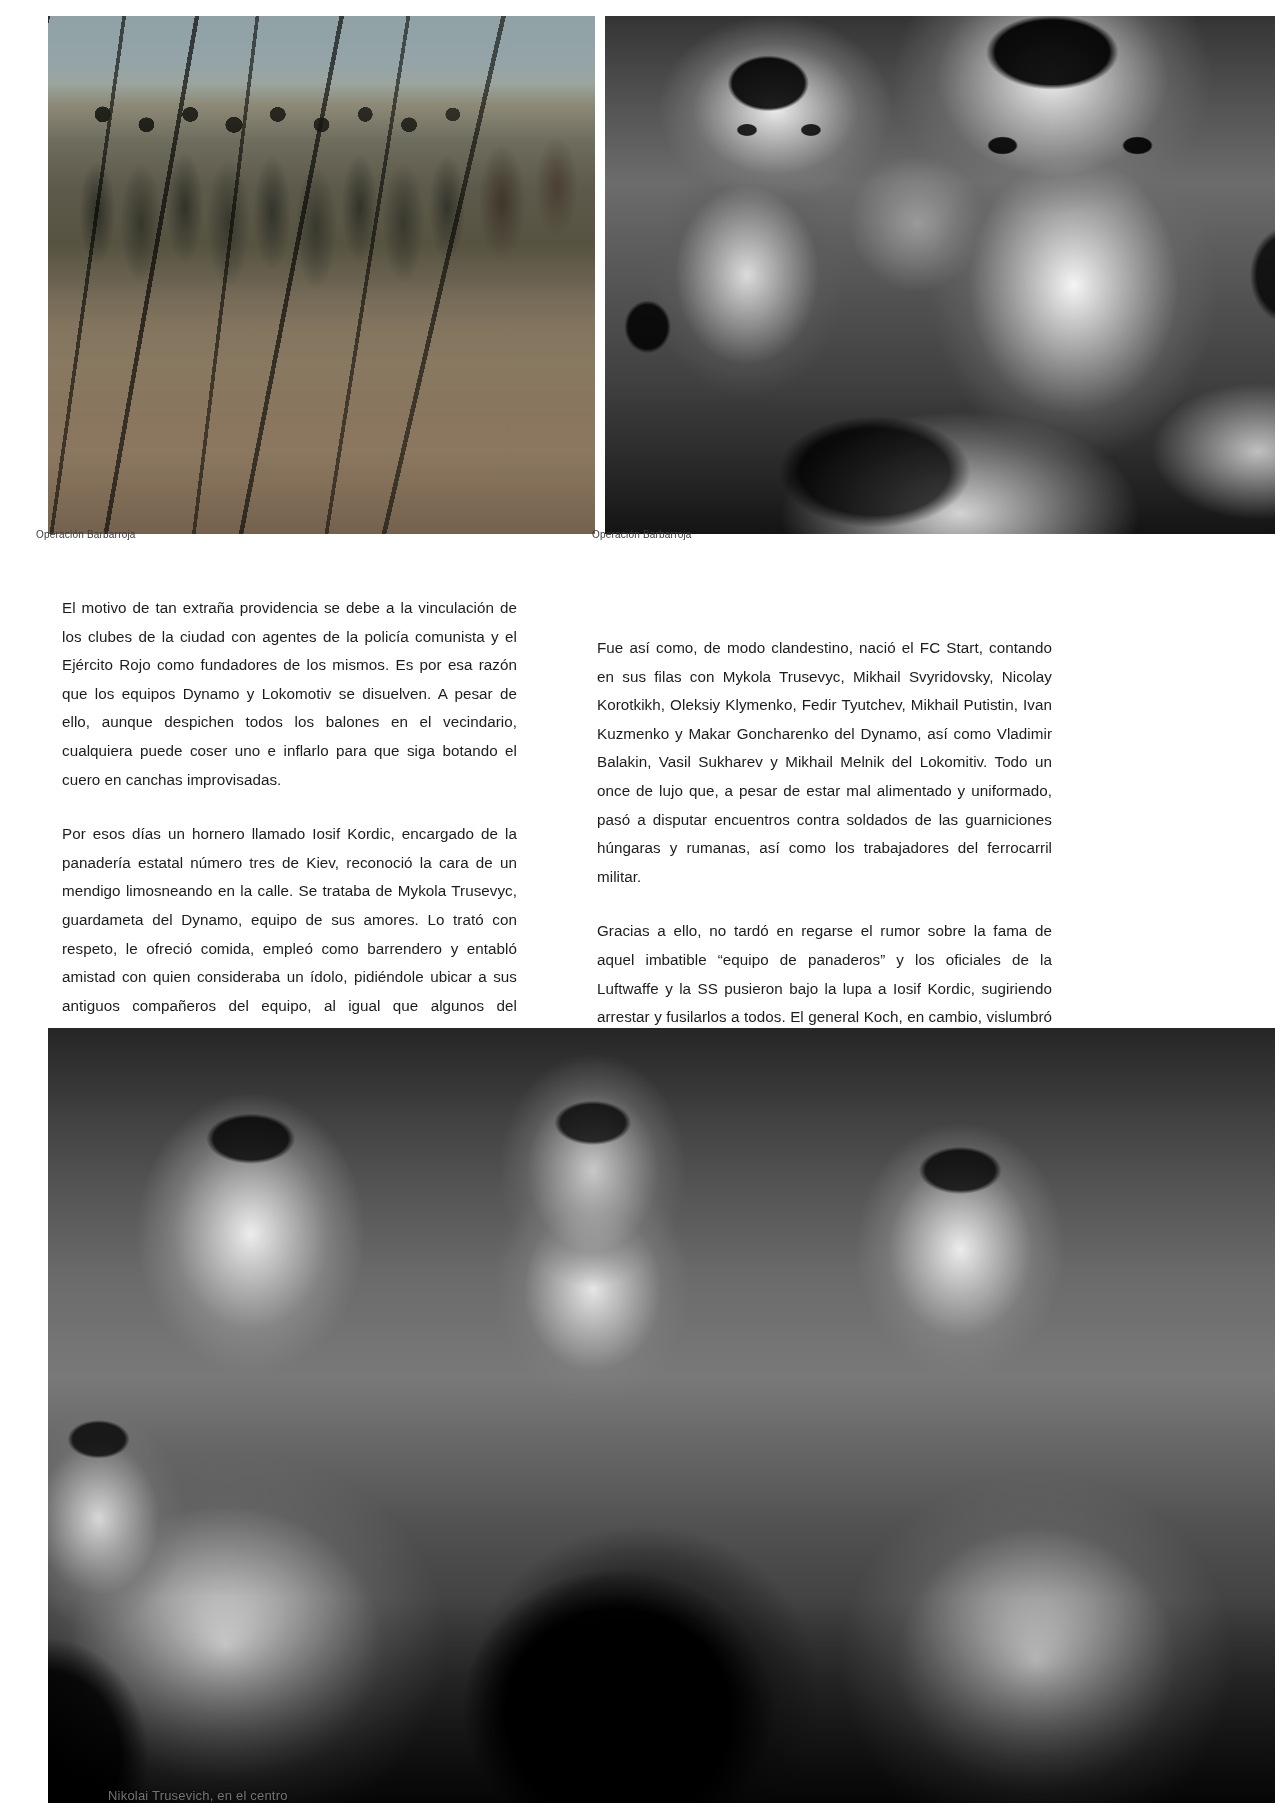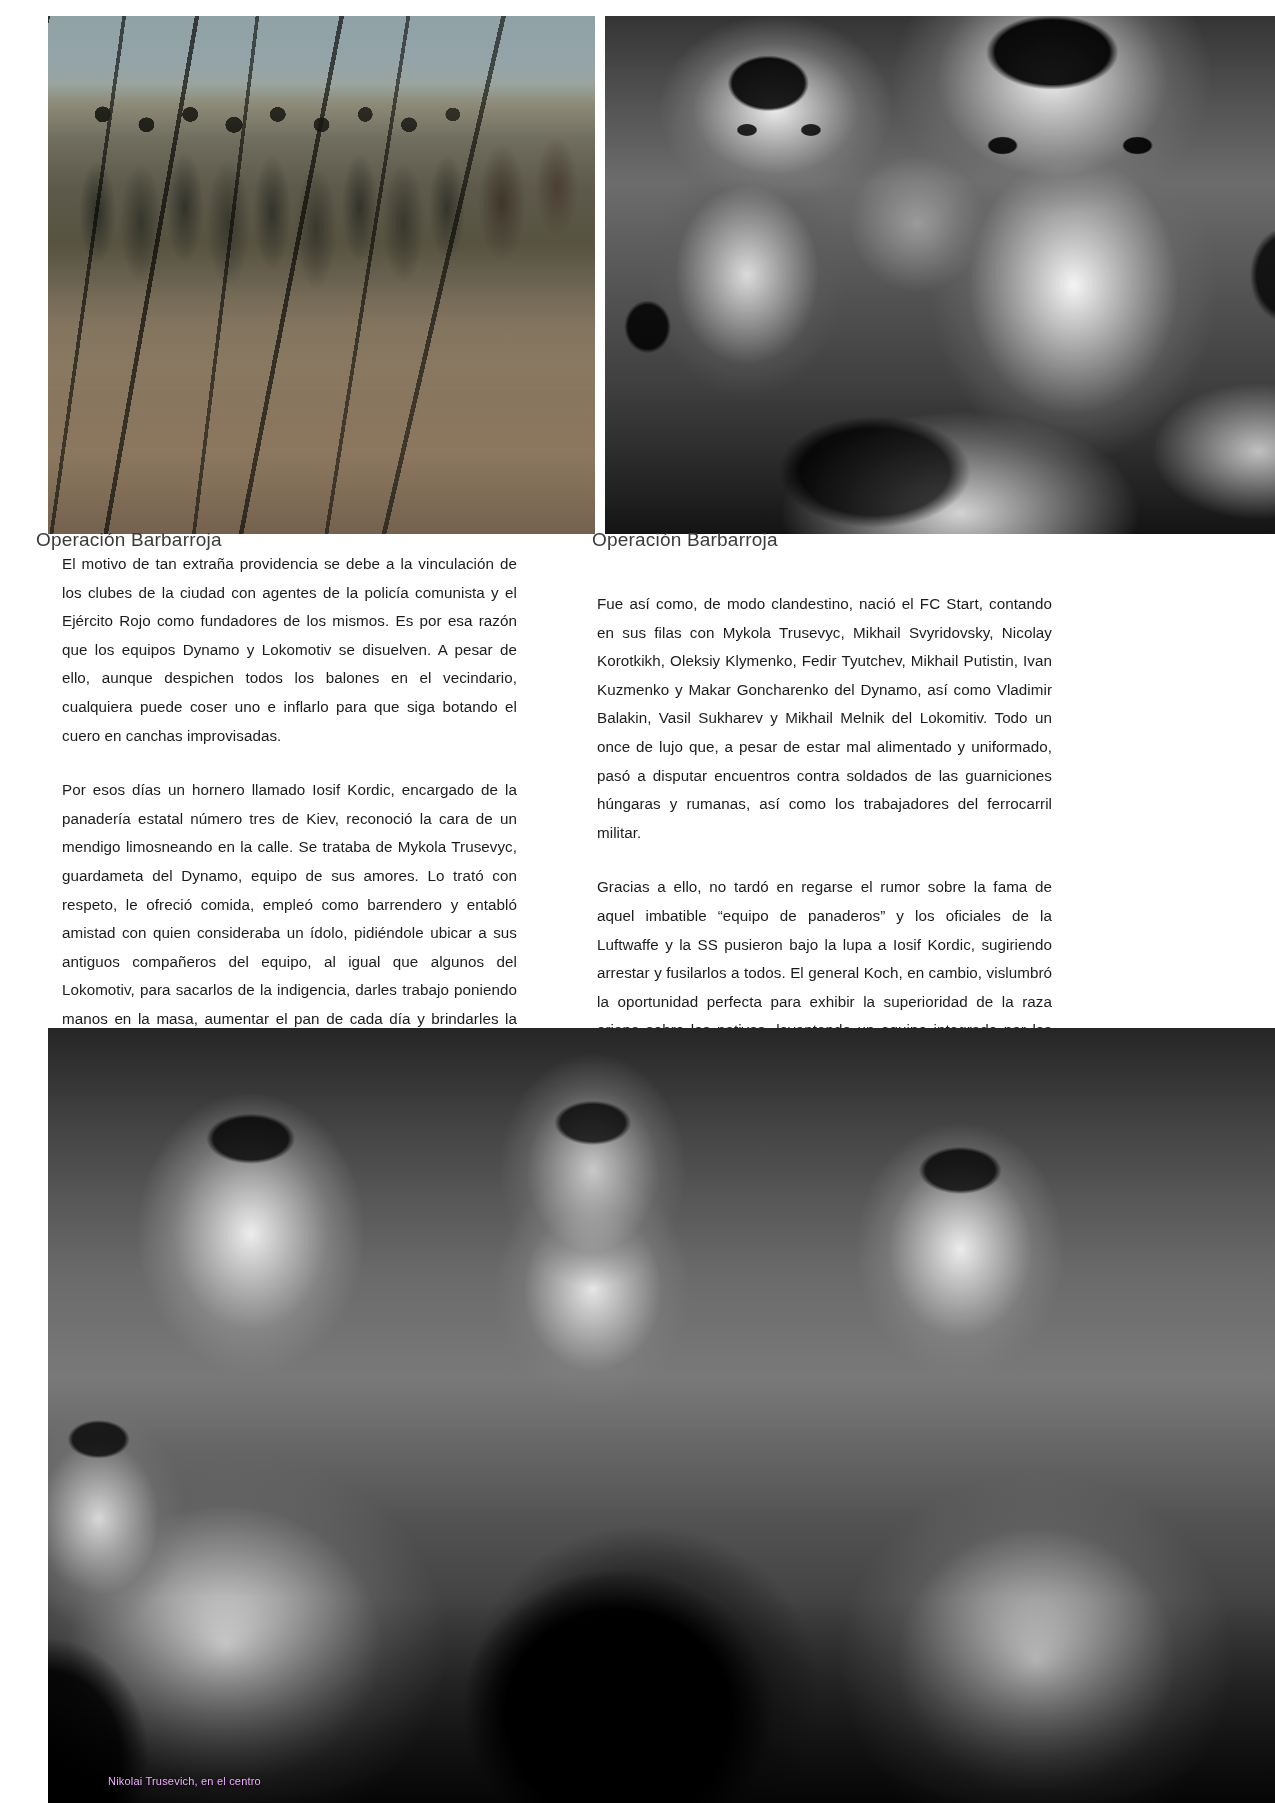--- a/index.html
+++ b/index.html
@@ -150,33 +150,33 @@
       radial-gradient(ellipse 22px 13px at 75% 25%, rgba(16,16,15,0.88) 0 60%, rgba(0,0,0,0) 70%),
       radial-gradient(ellipse 30px 34px at 6% 60%, rgba(14,14,13,0.8) 0 65%, rgba(0,0,0,0) 78%),
       radial-gradient(ellipse 46px 60px at 96% 50%, rgba(14,14,13,0.75) 0 65%, rgba(0,0,0,0) 80%),
       radial-gradient(ellipse 120px 70px at 38% 88%, rgba(14,14,13,0.7) 0 62%, rgba(0,0,0,0) 80%);
     mix-blend-mode: multiply;
   }
 
   
   .caption {
     position: absolute;
-    font-size: 19px;
+    font-size: 10px;
     letter-spacing: 0.2px;
     color: #3b3b3b;
     font-family: "Liberation Sans", "DejaVu Sans", sans-serif;
     white-space: nowrap;
   }
   .caption-left  { left: 36px;  top: 529px; }
   .caption-right { left: 592px; top: 529px; }
 
   
   .columns {
     position: absolute;
-    top: 550px;
+    top: 594px;
     left: 0;
     width: 1063px;
     height: 400px;
   }
 
   .col {
     position: absolute;
     top: 0;
     width: 455px;
   }
@@ -231,23 +231,23 @@
       radial-gradient(ellipse 42px 26px at 4% 52%, rgba(22,22,20,0.8) 0 62%, rgba(0,0,0,0) 74%),
       radial-gradient(ellipse 190px 170px at 45% 86%, rgba(18,18,16,0.92) 0 58%, rgba(0,0,0,0) 82%),
       radial-gradient(ellipse 120px 140px at 0% 92%, rgba(18,18,16,0.85) 0 60%, rgba(0,0,0,0) 84%),
       linear-gradient(to bottom, rgba(0,0,0,0) 72%, rgba(10,10,9,0.55) 92%, rgba(8,8,7,0.75) 100%);
     mix-blend-mode: multiply;
   }
 
   .hero-caption {
     position: absolute;
     left: 60px;
-    bottom: 32px;
-    font-size: 11px;
-    color: #f0abfc;
+    bottom: 16px;
+    font-size: 13px;
+    color: #737373;
     letter-spacing: 0.2px;
     text-shadow: 0 1px 3px rgba(0,0,0,0.75);
     white-space: nowrap;
     z-index: 3;
   }
 </style>
 </head>
 <body>
 
 <div class="page">

